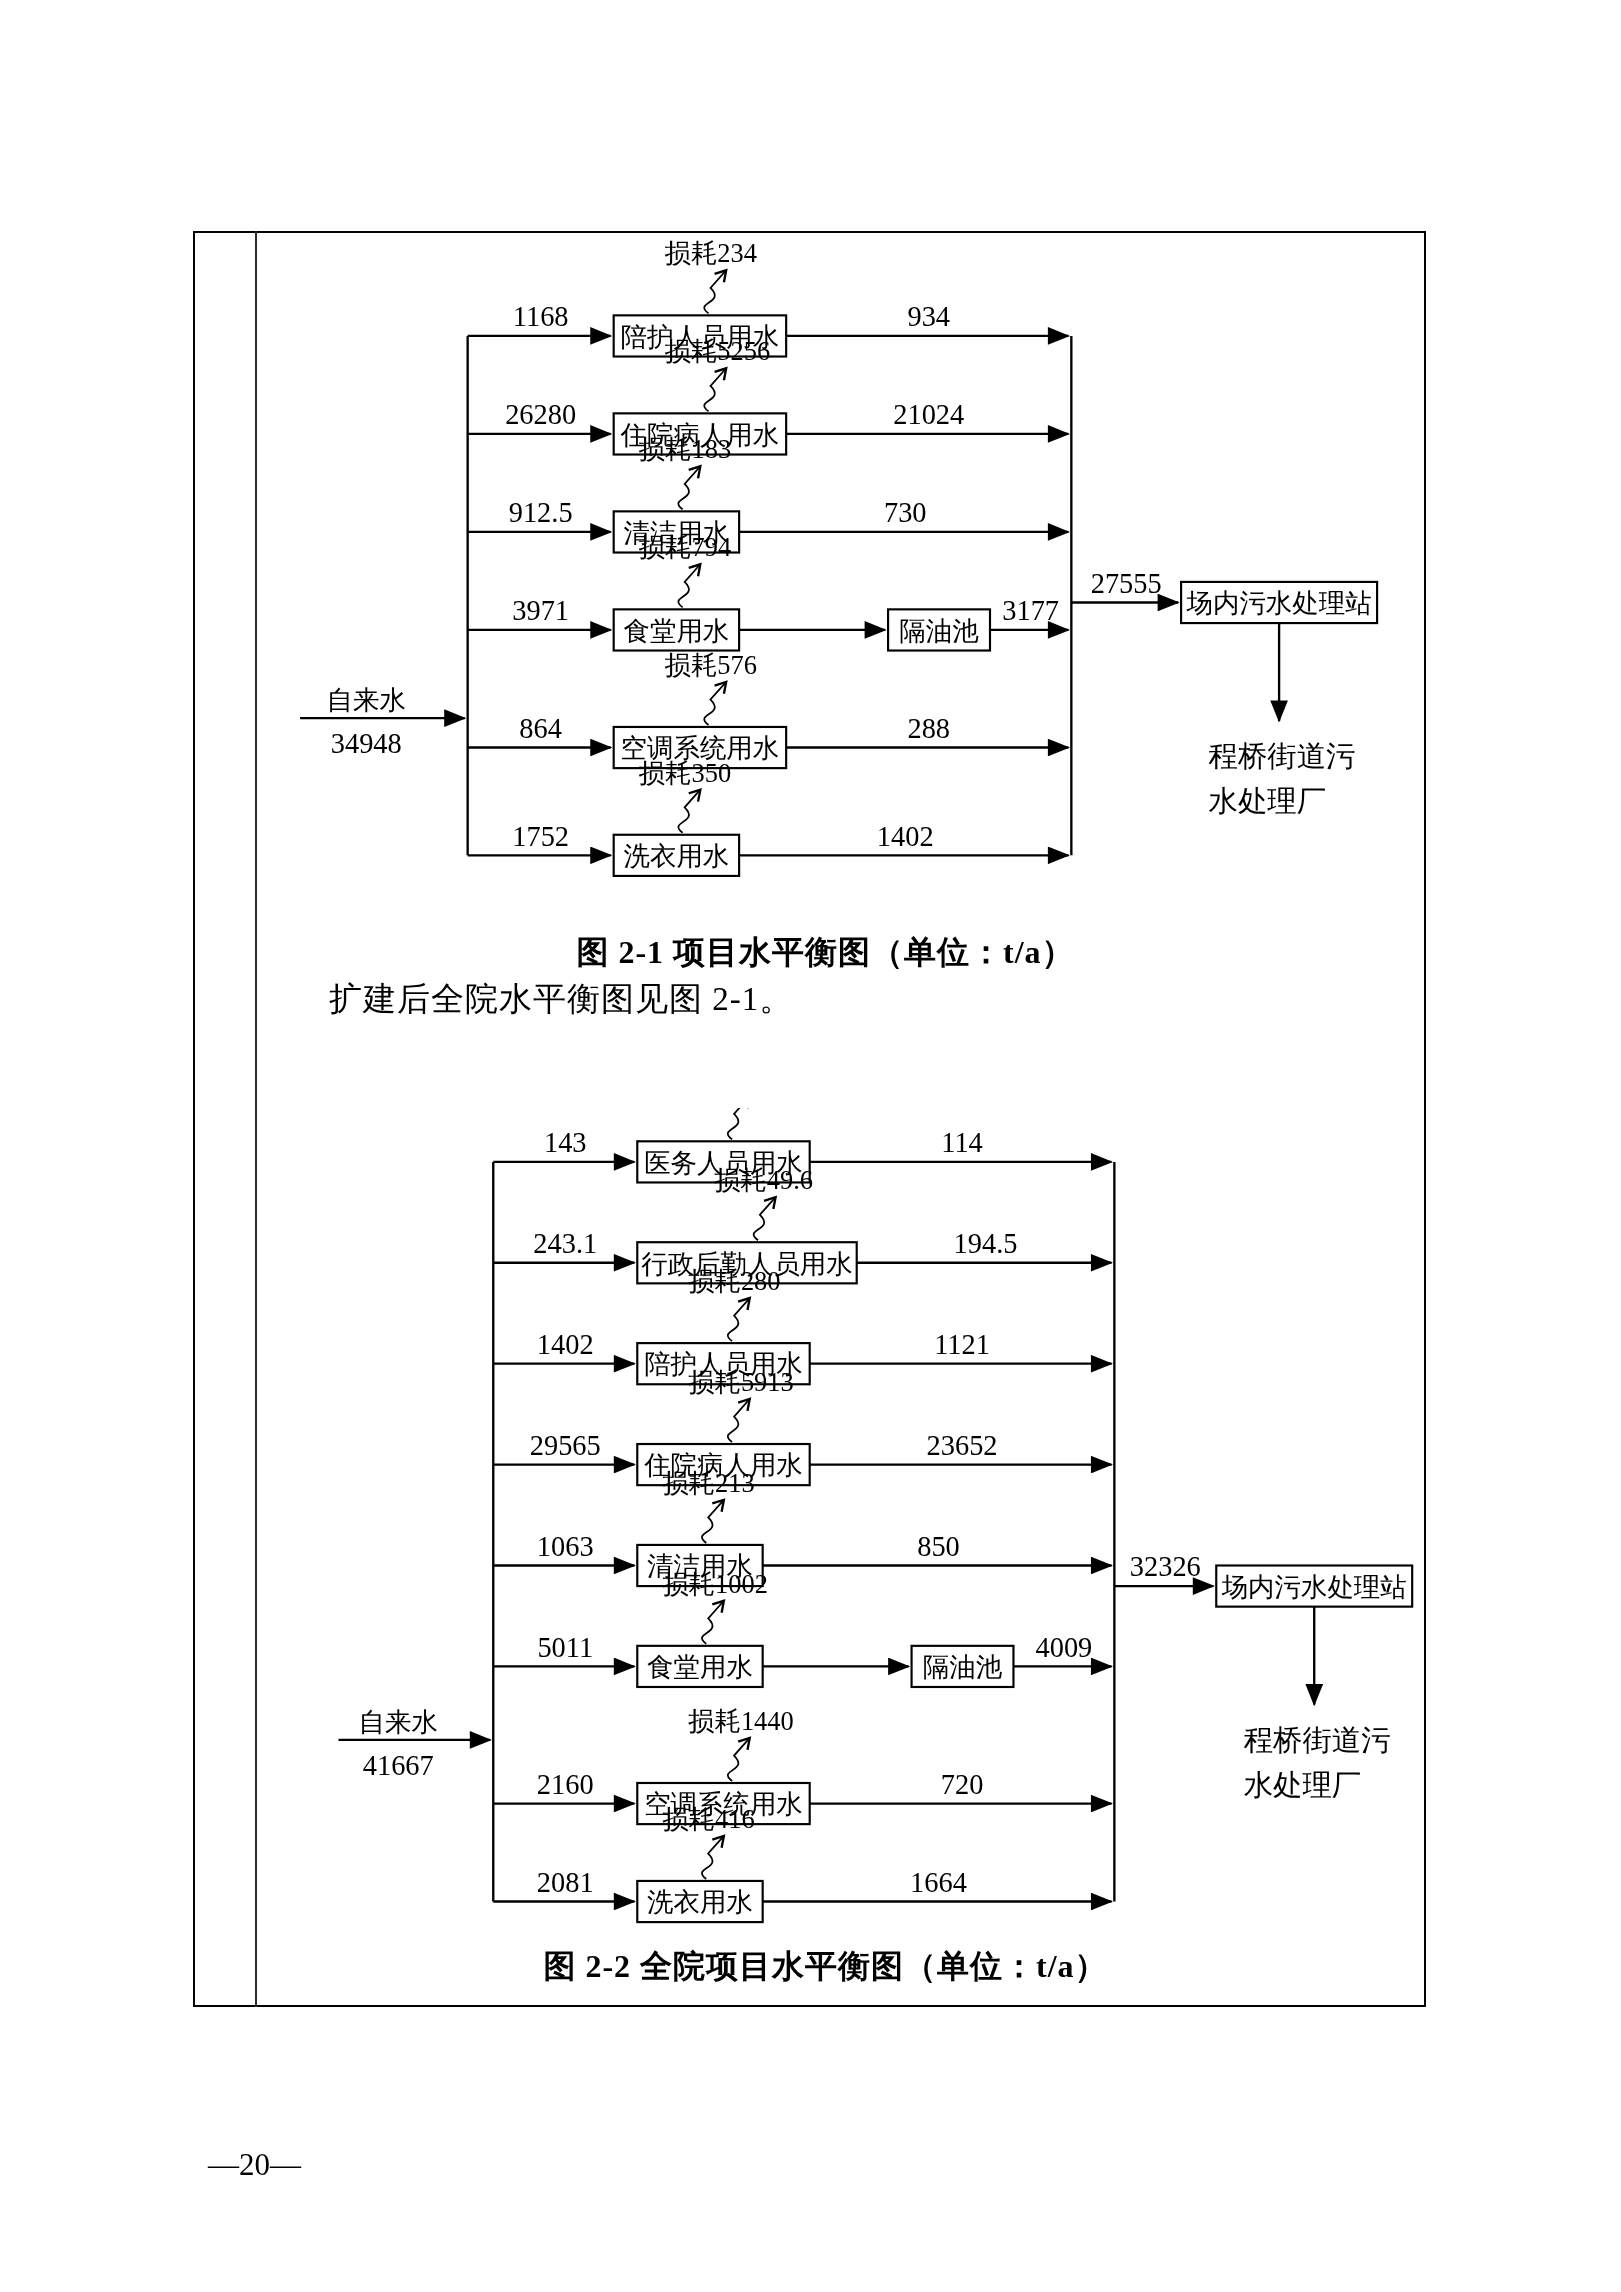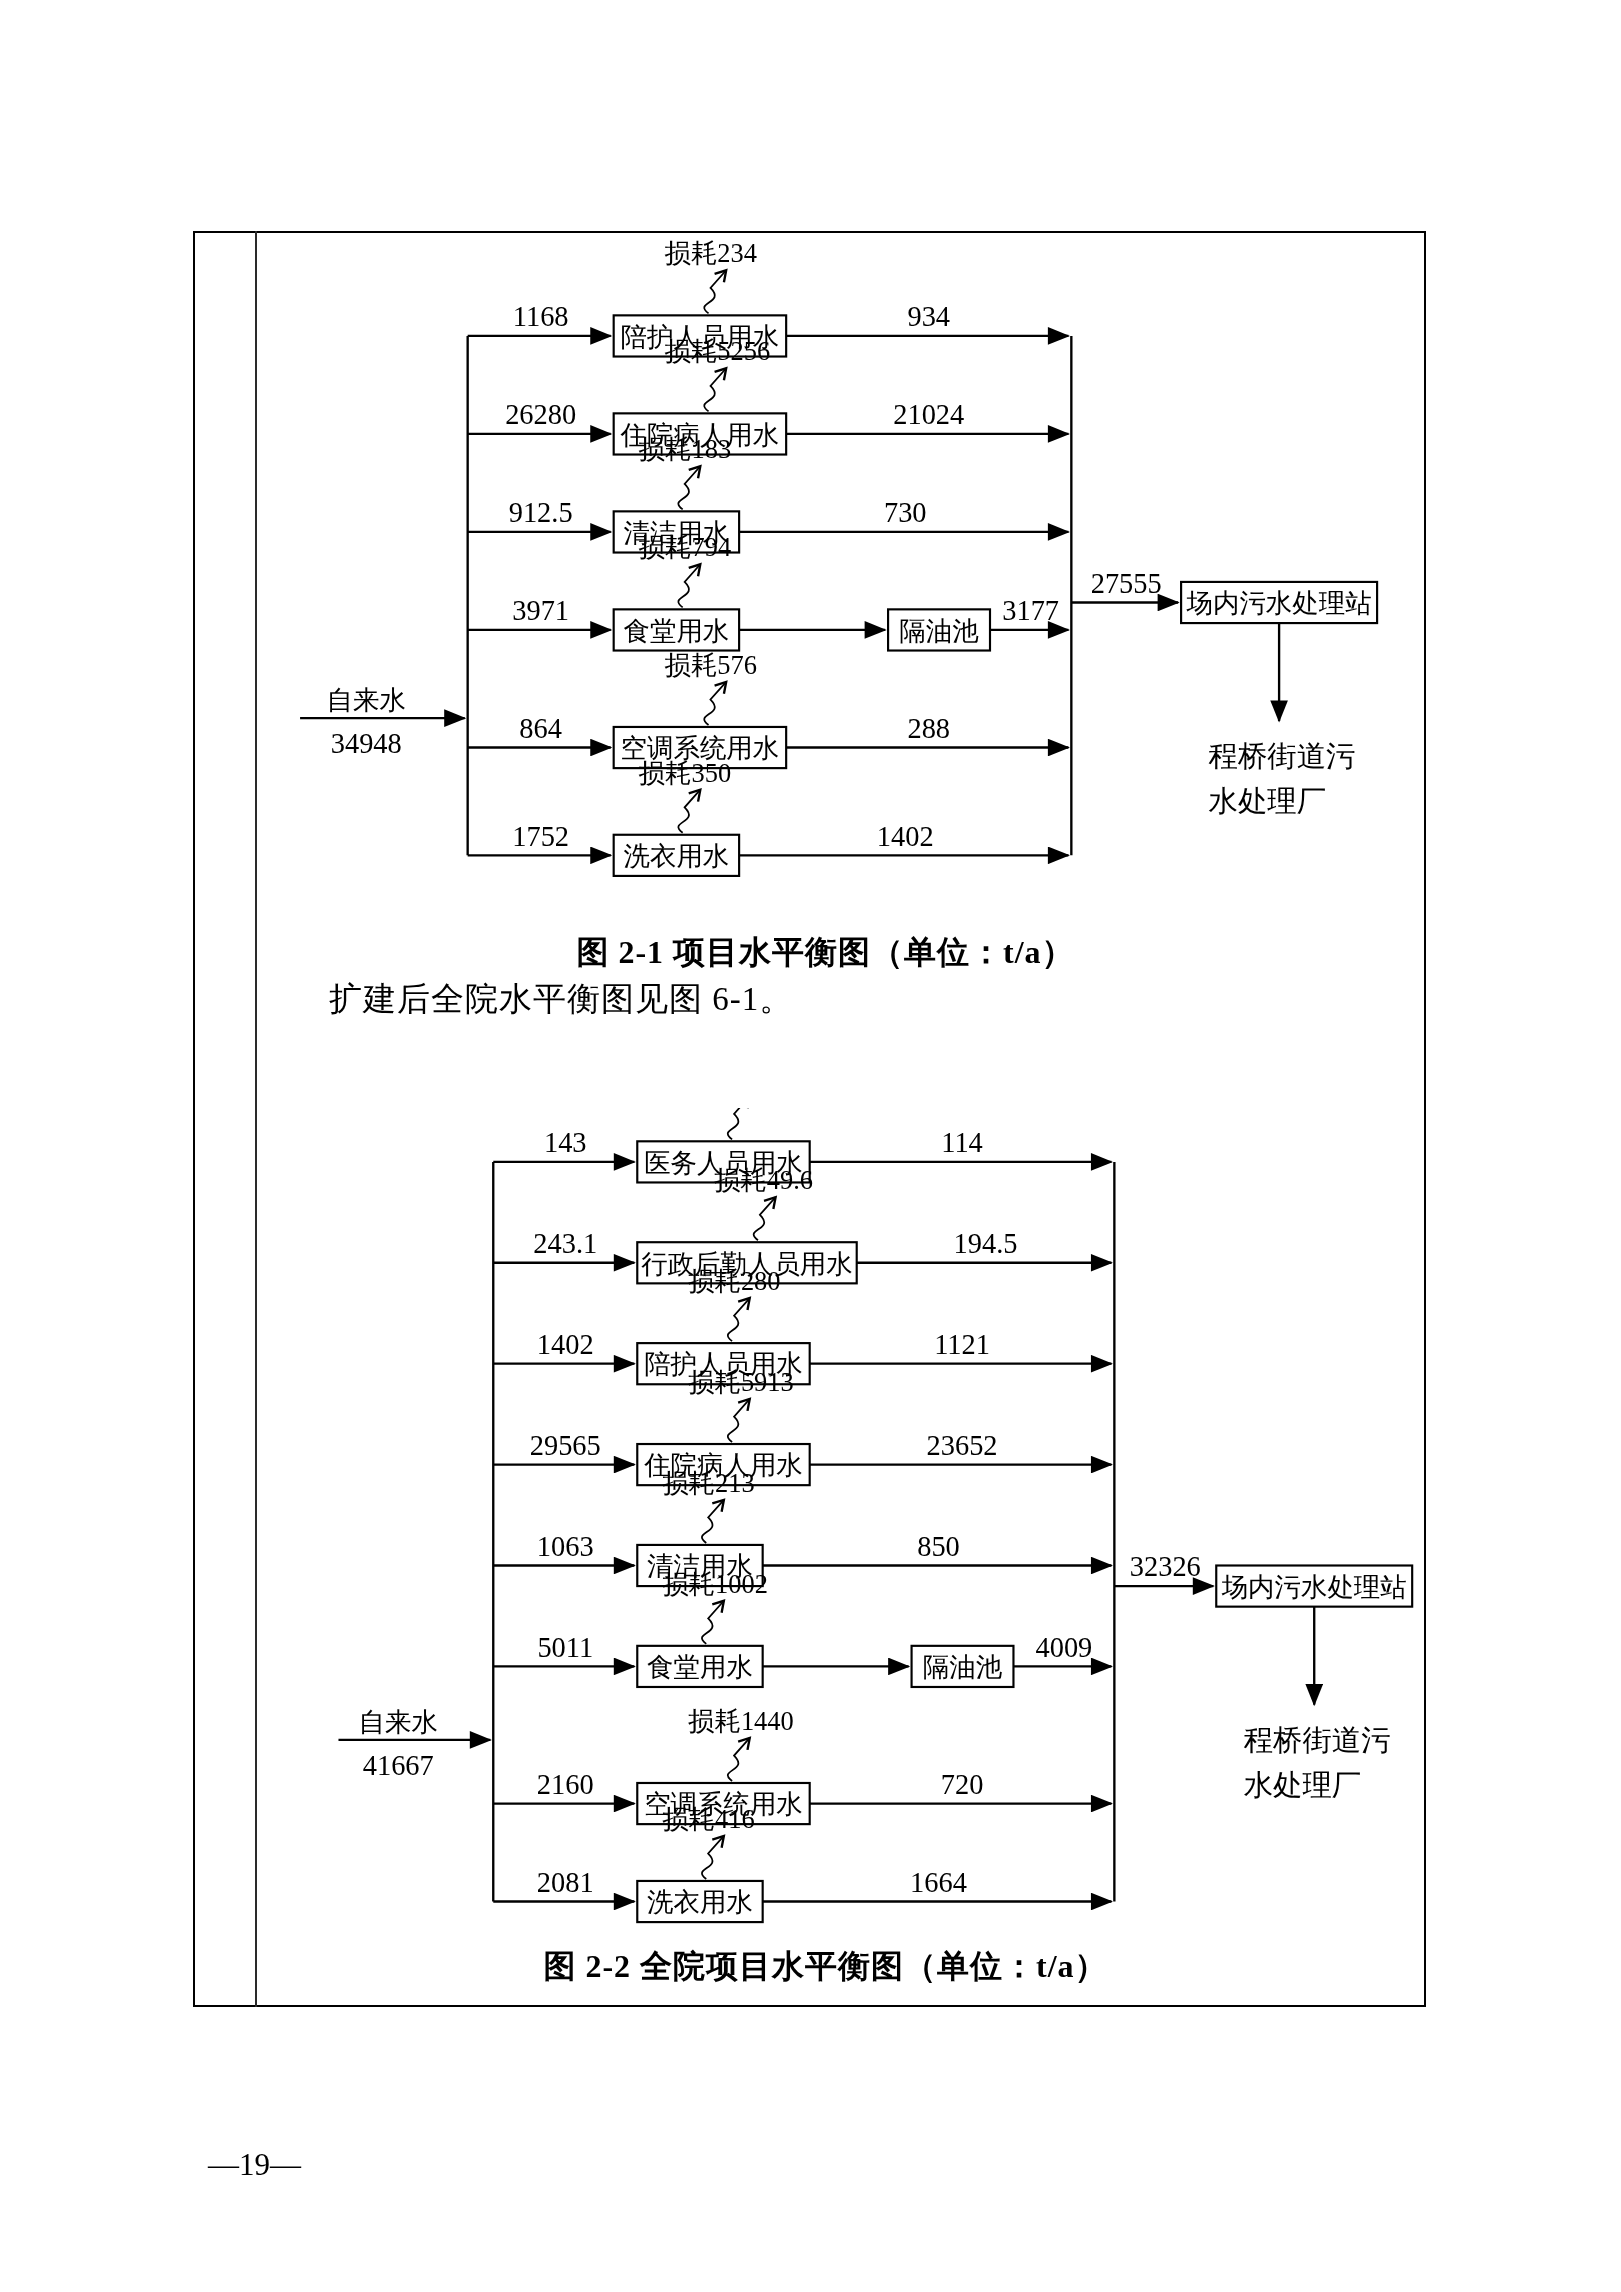--- a/index.html
+++ b/index.html
@@ -113,21 +113,21 @@
       <text x="889" y="365" class="num" text-anchor="middle">27555</text>
       <rect x="945" y="354" width="200" height="42" class="fb"></rect>
       <text x="1045" y="385" class="cjk" text-anchor="middle">场内污水处理站</text>
       <line x1="1045" y1="396" x2="1045" y2="496" class="fl" marker-end="url(#ah0)"></line>
       <text x="973" y="542" class="cjk2" text-anchor="start">程桥街道污</text>
       <text x="973" y="588" class="cjk2" text-anchor="start">水处理厂</text>
     </svg>
 
   <div id="caption1" class="caption">图 2-1 项目水平衡图（单位：t/a）</div>
 
-  <div class="para">扩建后全院水平衡图见图 6-1。</div>
+  <div class="para">扩建后全院水平衡图见图 2-1。</div>
 
   <svg id="diagram2" class="diagram" width="1176" height="867" viewBox="0 0 1200 885">
       <defs>
         <marker id="ah1" viewBox="0 0 10 8" refX="9.3" refY="4" markerWidth="24" markerHeight="18" orient="auto" markerUnits="userSpaceOnUse">
           <path d="M0 0L10 4L0 8Z"></path>
         </marker>
         <marker id="ao1" viewBox="0 0 12 12" refX="9" refY="6" markerWidth="17" markerHeight="17" orient="auto" markerUnits="userSpaceOnUse">
           <path d="M1.5 10.5L9 6L1.5 1.5" fill="none" stroke="#000" stroke-width="1.7"></path>
         </marker>
       </defs>
@@ -207,15 +207,15 @@
       <text x="929" y="478" class="num" text-anchor="middle">32326</text>
       <rect x="981" y="467" width="200" height="42" class="fb"></rect>
       <text x="1081" y="498" class="cjk" text-anchor="middle">场内污水处理站</text>
       <line x1="1081" y1="509" x2="1081" y2="609" class="fl" marker-end="url(#ah1)"></line>
       <text x="1009" y="655" class="cjk2" text-anchor="start">程桥街道污</text>
       <text x="1009" y="701" class="cjk2" text-anchor="start">水处理厂</text>
     </svg>
 
   <div id="caption2" class="caption">图 2-2 全院项目水平衡图（单位：t/a）</div>
 
-  <div class="page-number">—19—</div>
+  <div class="page-number">—20—</div>
 </div>
 
 
 </body></html>

